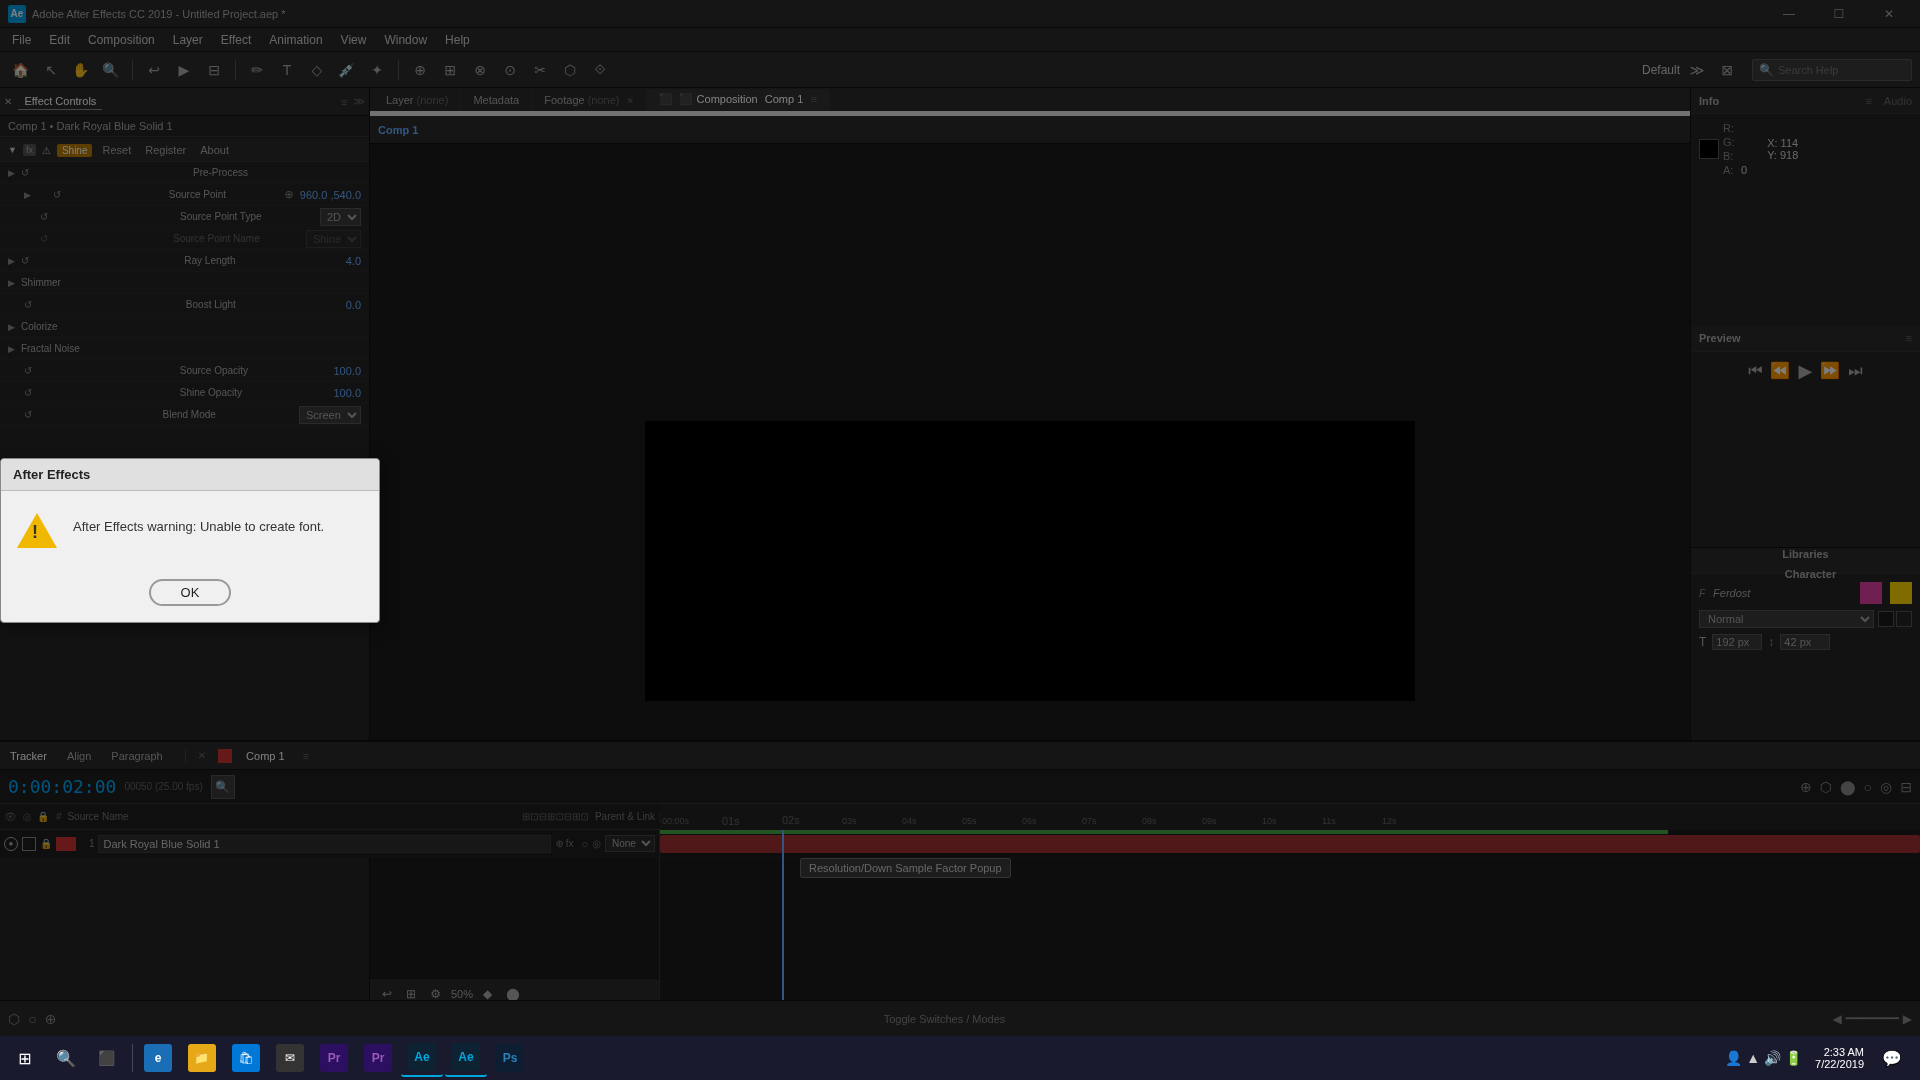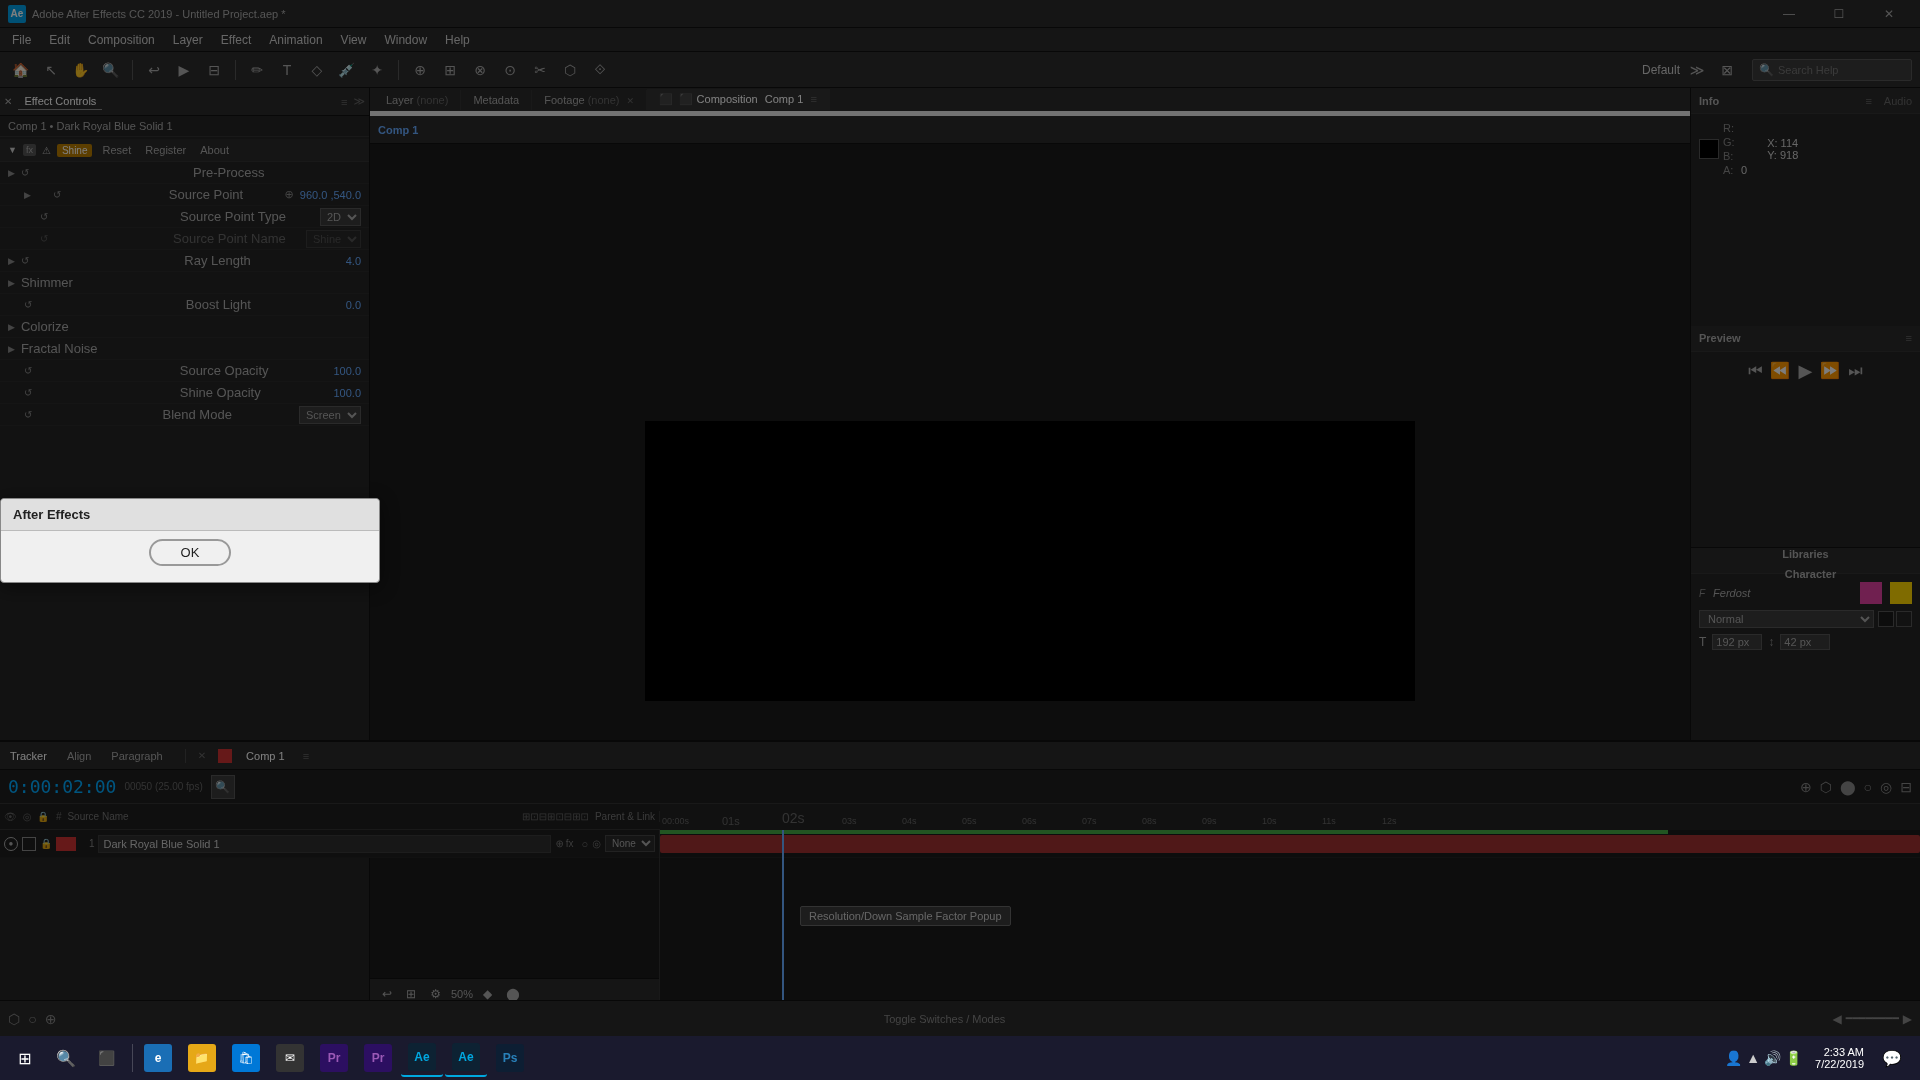--- a/index.html
+++ b/index.html
@@ -173,21 +173,21 @@
       font-size: 11px; color: #aaa; cursor: pointer; padding: 1px 4px;
     }
     .effect-row {
       display: flex;
       align-items: center;
       height: 22px;
       padding: 0 8px;
       border-bottom: 1px solid #2a2a2a;
     }
     .effect-row .row-label {
-      font-size: 13px; color: #aaa;
+      font-size: 10px; color: #aaa;
       flex: 1;
     }
     .effect-row .row-value {
       font-size: 11px; color: #6af;
       margin-left: auto;
     }
     .effect-row .expand-arrow {
       font-size: 9px; color: #888; margin-right: 6px; cursor: pointer;
     }
     .effect-row .indent { margin-left: 16px; }
@@ -524,21 +524,20 @@
       position: absolute;
       background: #3a3a3a;
       border: 1px solid #666;
       padding: 3px 8px;
       font-size: 11px;
       color: #ccc;
       border-radius: 2px;
       white-space: nowrap;
       pointer-events: none;
       z-index: 20;
-      margin-top: 48px;
     }
     
     #bottom-bar {
       height: 36px;
       background: #2a2a2a;
       display: flex;
       align-items: center;
       padding: 0 8px;
       border-top: 1px solid #111;
       gap: 8px;
@@ -1026,21 +1025,21 @@
         <span style="font-size:10px; color:#666;">🔒</span>
         <span style="font-size:10px; color:#666;">#</span>
         <span class="col-label source-name">Source Name</span>
         <span style="font-size:10px; color:#666; margin-left:4px;">⊞⊡⊟⊞⊡⊟⊞⊡</span>
         <span class="col-label" style="margin-left:auto;">Parent &amp; Link</span>
       </div>
       <div id="time-ruler">
         <div style="position:relative; width:100%; height:100%;">
           <span style="position:absolute; left:2px; bottom:2px; font-size:9px; color:#666;">00:00s</span>
           <span style="position:absolute; left:62px; bottom:1px; font-size:11px; color:#666;">01s</span>
-          <span style="position:absolute; left:122px; bottom:2px; font-size:14px; color:#666;">02s</span>
+          <span style="position:absolute; left:122px; bottom:2px; font-size:11px; color:#666;">02s</span>
           <span style="position:absolute; left:182px; bottom:2px; font-size:9px; color:#666;">03s</span>
           <span style="position:absolute; left:242px; bottom:2px; font-size:9px; color:#666;">04s</span>
           <span style="position:absolute; left:302px; bottom:2px; font-size:9px; color:#666;">05s</span>
           <span style="position:absolute; left:362px; bottom:2px; font-size:9px; color:#666;">06s</span>
           <span style="position:absolute; left:422px; bottom:2px; font-size:9px; color:#666;">07s</span>
           <span style="position:absolute; left:482px; bottom:2px; font-size:9px; color:#666;">08s</span>
           <span style="position:absolute; left:542px; bottom:2px; font-size:9px; color:#666;">09s</span>
           <span style="position:absolute; left:602px; bottom:2px; font-size:9px; color:#666;">10s</span>
           <span style="position:absolute; left:662px; bottom:2px; font-size:9px; color:#666;">11s</span>
           <span style="position:absolute; left:722px; bottom:2px; font-size:9px; color:#666;">12s</span>
@@ -1100,20 +1099,26 @@
       <span class="nav-arr">◀</span>
       <span style="font-size:11px; color:#888;">━━━━━━━━</span>
       <span class="nav-arr">▶</span>
     </div>
   </div>
 </div>
 
 <div id="modal-overlay">
   <div id="modal-dialog">
     <div id="modal-title-bar">After Effects</div>
+    <div id="modal-body">
+      <div class="warning-icon">
+        <div class="warning-triangle"></div>
+      </div>
+      <div class="modal-message">After Effects warning: Unable to create font.</div>
+    </div>
     <div id="modal-footer">
       <button id="ok-button">OK</button>
     </div>
   </div>
 </div>
 
 <div id="taskbar">
   <div class="taskbar-btn taskbar-start">⊞</div>
   <div class="taskbar-btn win-search-bar">🔍</div>
   <div class="taskbar-btn">

